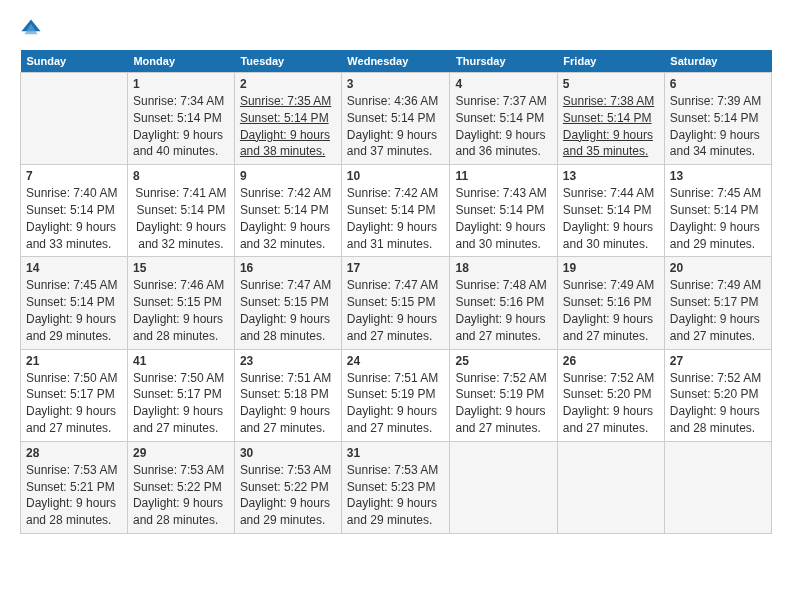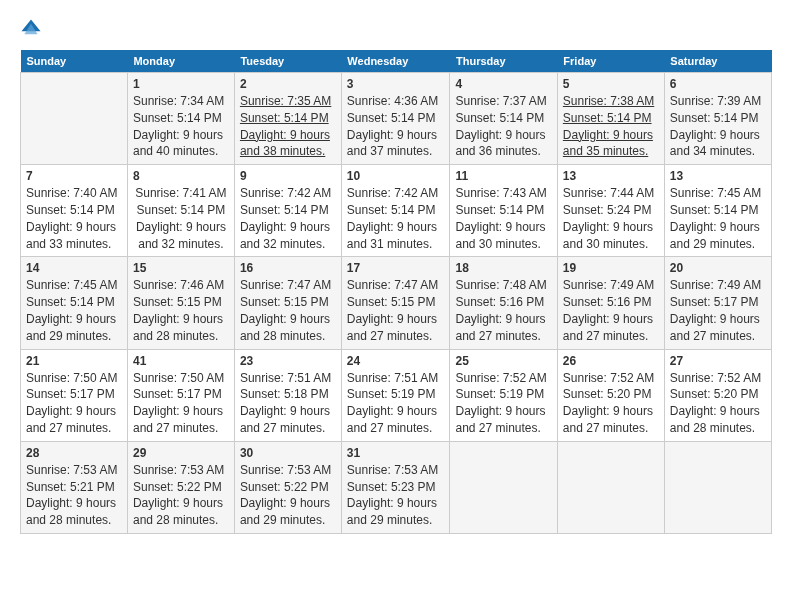--- a/index.html
+++ b/index.html
@@ -214,21 +214,21 @@
           <td>
             <span class="day-num">11</span>
             <div class="cell-text" style="white-space: pre-line;">Sunrise: 7:43 AM
 Sunset: 5:14 PM
 Daylight: 9 hours
 and 30 minutes.</div>
           </td>
           <td>
             <span class="day-num">13</span>
             <div class="cell-text" style="white-space: pre-line;">Sunrise: 7:44 AM
-Sunset: 5:24 PM
+Sunset: 5:14 PM
 Daylight: 9 hours
 and 30 minutes.</div>
           </td>
           <td>
             <span class="day-num">13</span>
             <div class="cell-text" style="white-space: pre-line;">Sunrise: 7:45 AM
 Sunset: 5:14 PM
 Daylight: 9 hours
 and 29 minutes.</div>
           </td>

